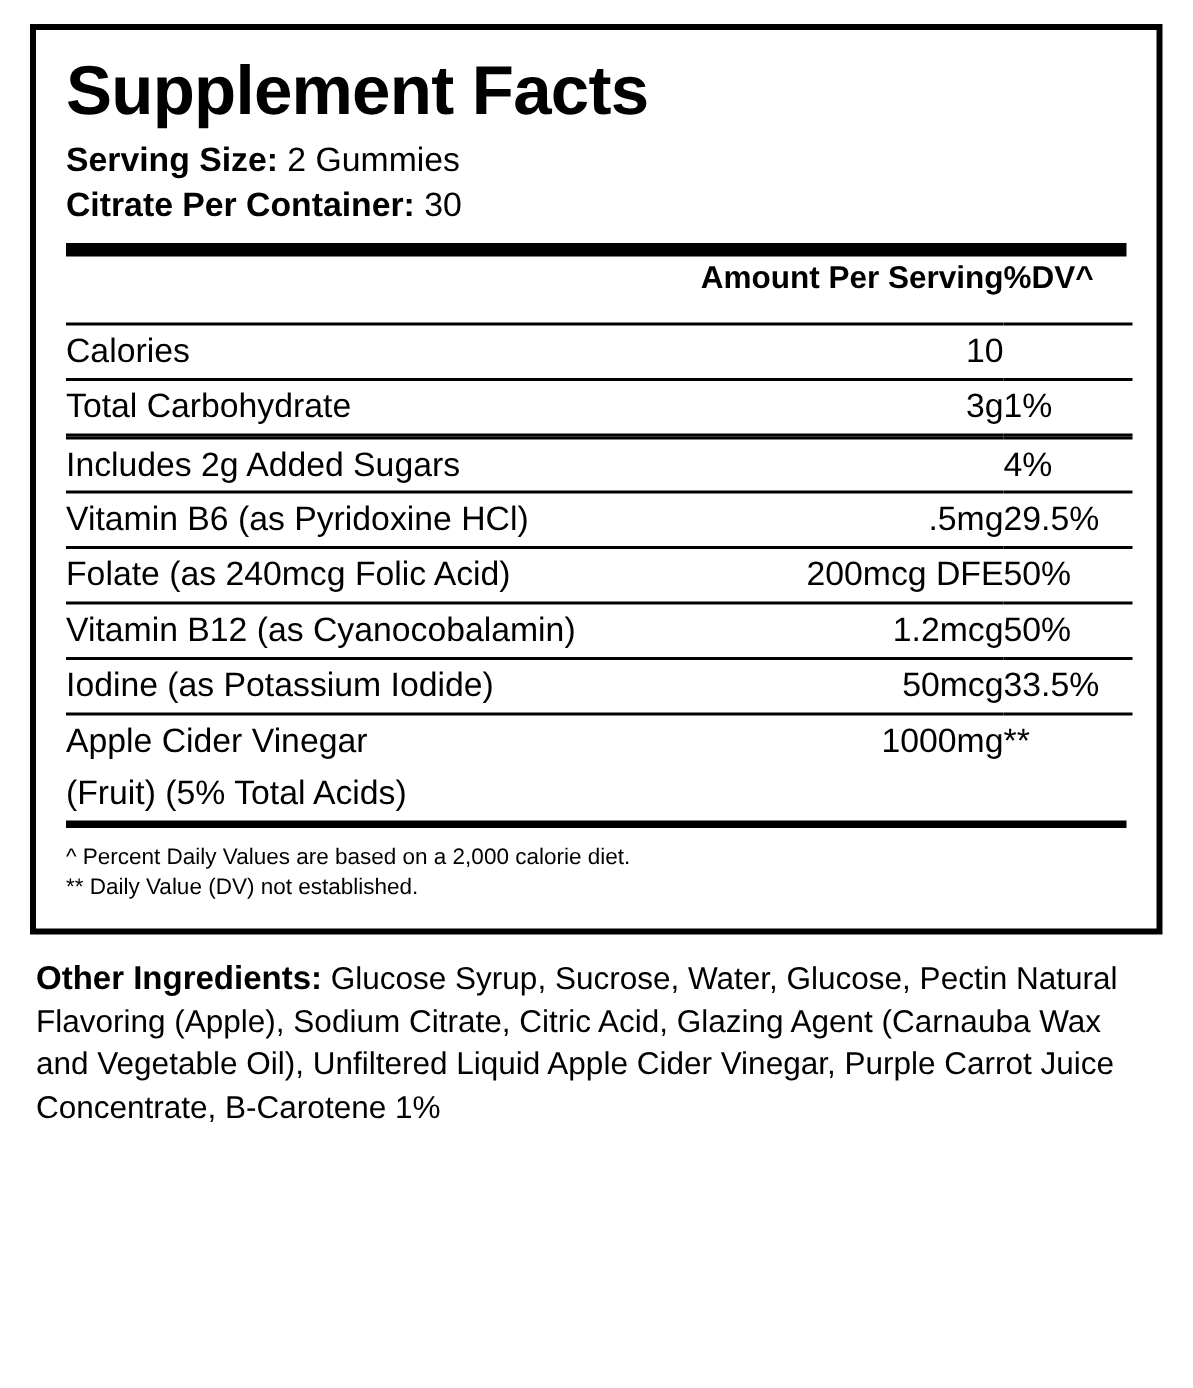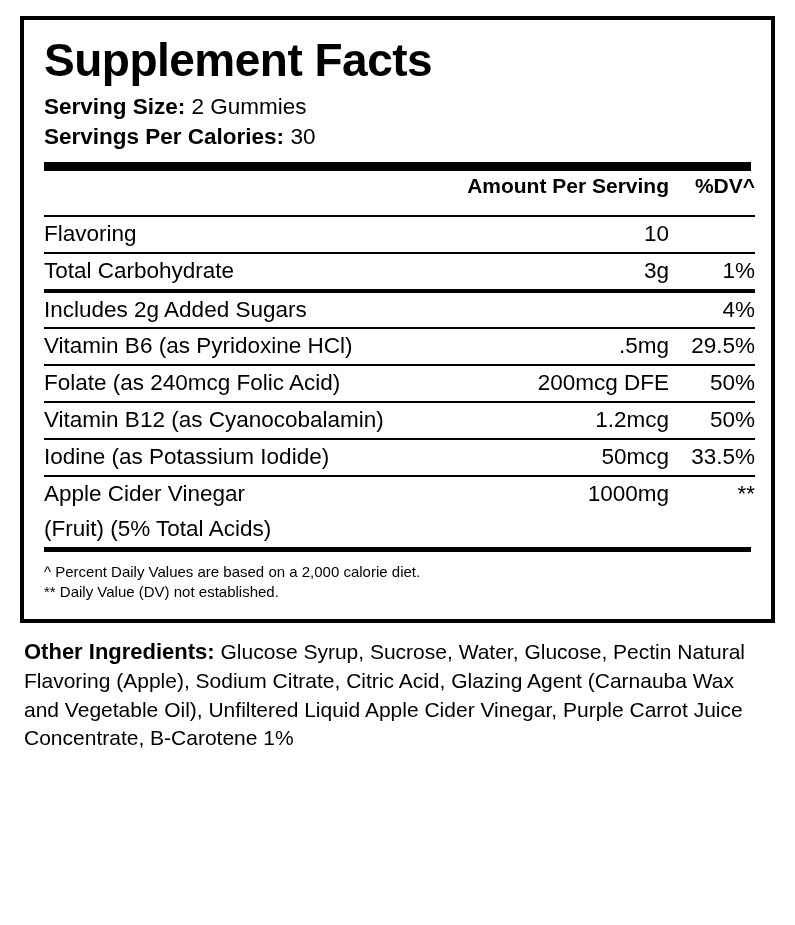--- a/index.html
+++ b/index.html
@@ -69,21 +69,21 @@
     line-height: 1.15;
   }
   td.c-name {
     text-align: left;
   }
   td.c-amt {
     text-align: right;
     padding-right: 6px;
   }
   td.c-dv {
-    text-align: right;
+    text-align: left;
     width: 86px;
   }
   .col-amt-w { width: 215px; }
 
   tr.hdr td {
     font-weight: bold;
     font-size: 21px;
     padding-bottom: 17px;
     padding-top: 3px;
   }
@@ -120,21 +120,21 @@
 
   <div class="panel">
 
     <div class="title">Supplement Facts</div>
 
     <div class="serving-line">
       <b>Serving Size:</b>
       <span class="val">2 Gummies</span>
     </div>
     <div class="serving-line">
-      <b>Servings Per Calories:</b>
+      <b>Citrate Per Container:</b>
       <span class="val">30</span>
     </div>
 
     <div class="rule-thick"></div>
 
     <table class="facts">
       <colgroup>
         <col>
         <col class="col-amt-w">
         <col style="width:86px">
@@ -143,21 +143,21 @@
         <tr class="hdr">
           <td class="c-name"></td>
           <td class="c-amt">Amount Per Serving</td>
           <td class="c-dv">%DV^</td>
         </tr>
         <tr class="sep">
             <td colspan="3"></td>
           </tr>
 
         <tr>
-          <td class="c-name">Flavoring</td>
+          <td class="c-name">Calories</td>
           <td class="c-amt">10</td>
           <td class="c-dv"></td>
         </tr>
         <tr class="sep">
             <td colspan="3"></td>
           </tr>
 
         <tr>
           <td class="c-name">Total Carbohydrate</td>
           <td class="c-amt">3g</td>

